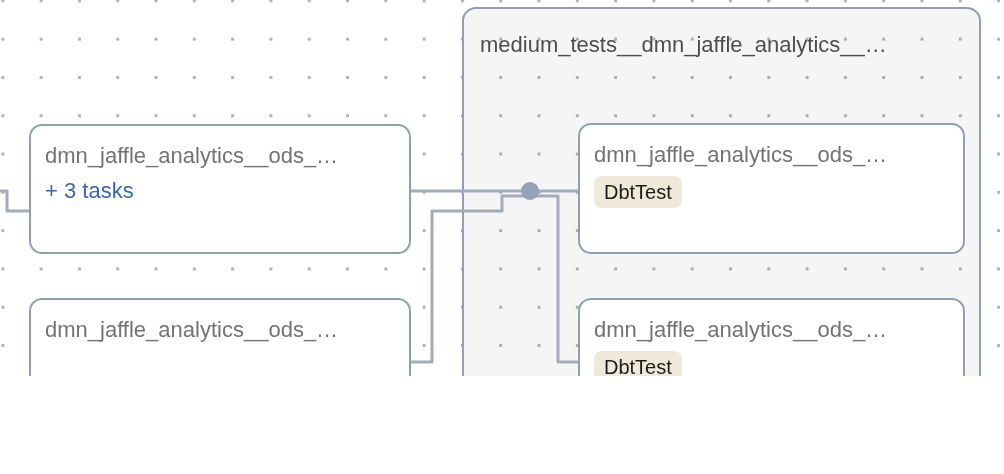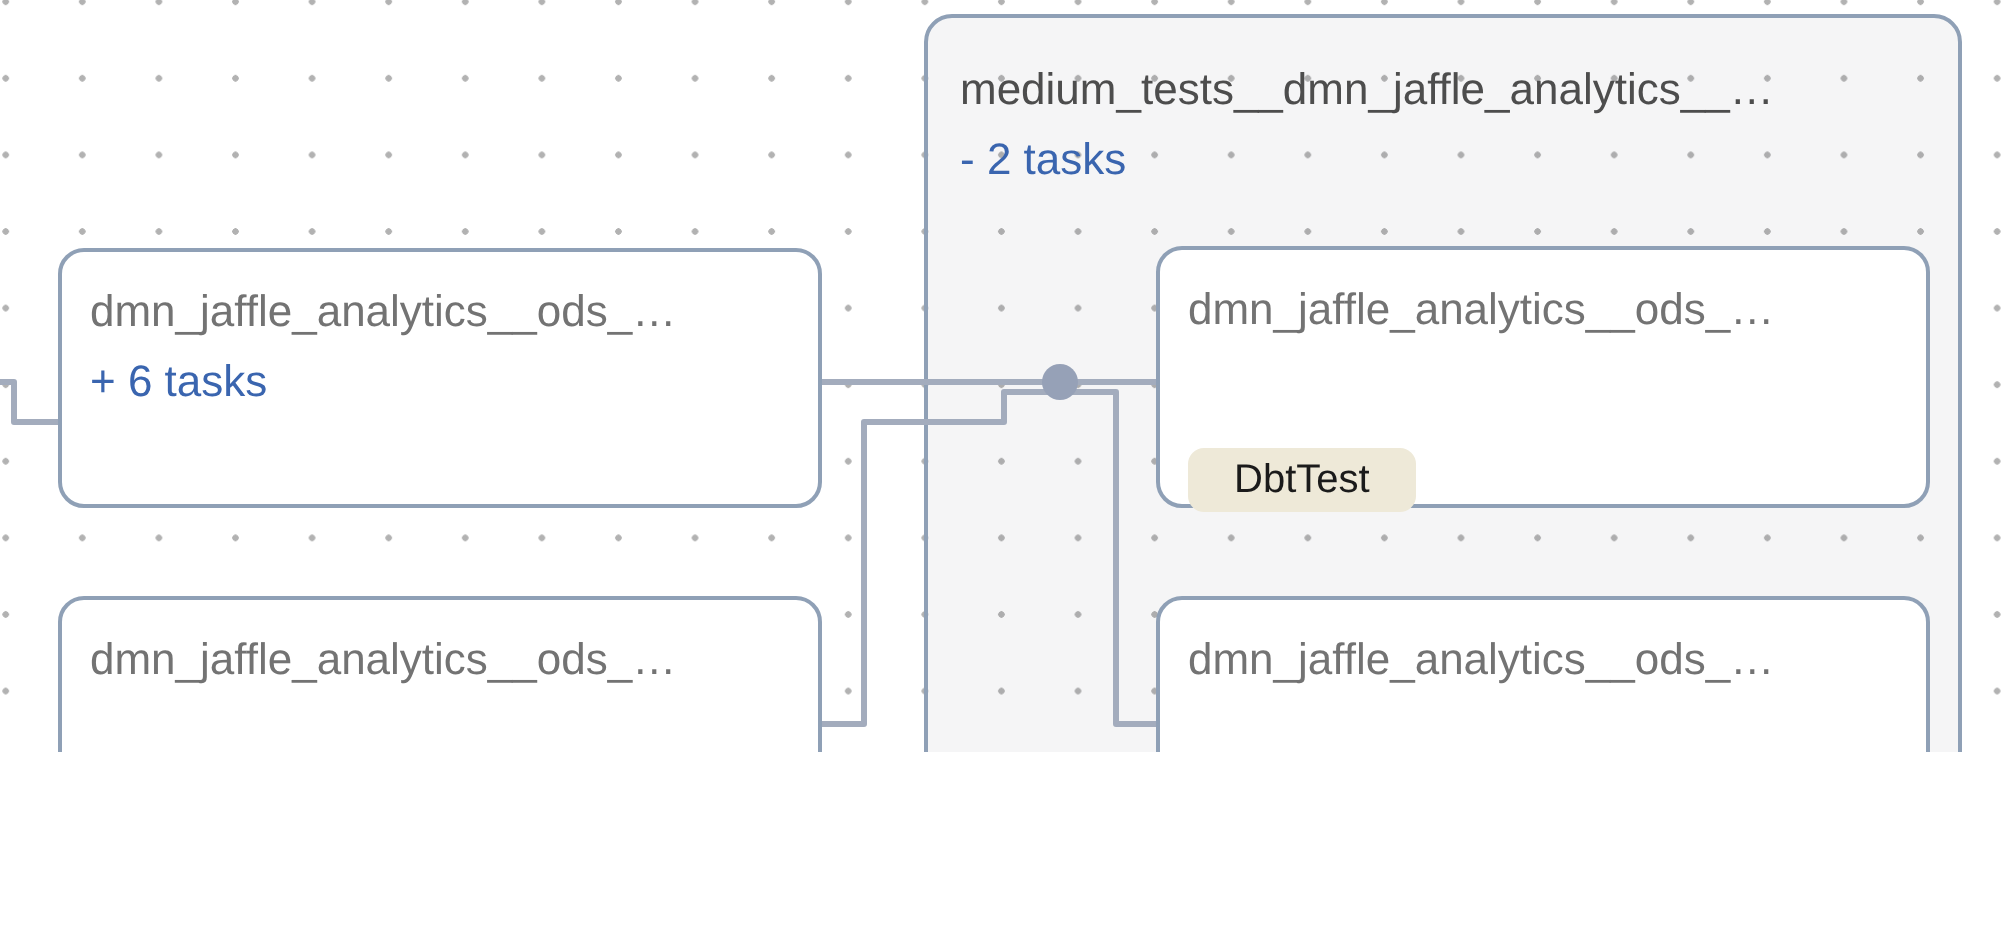--- a/index.html
+++ b/index.html
@@ -65,55 +65,53 @@
     overflow: hidden;
     margin-bottom: 8px;
   }
   .node .toggle-link { margin-top: 0; }
   .badge {
     display: inline-block;
     background: #eee9d8;
     color: #1b1b1b;
     font-size: 20px;
     line-height: 24px;
-    padding: 4px 23px;
+    padding: 4px 10px;
     border-radius: 8px;
-    margin-top: 48px;
   }
   .n-upstream-1 { left: 29px;  top: 124px; width: 382px; height: 130px; }
   .n-upstream-2 { left: 29px;  top: 298px; width: 382px; height: 130px; }
   .n-child-1    { left: 578px; top: 123px; width: 387px; height: 131px; }
   .n-child-2    { left: 578px; top: 298px; width: 387px; height: 130px; }
 </style>
 </head>
 <body>
 
 <div class="canvas">
 
   <div class="group">
     <div class="group-header">
       <div class="group-title">medium_tests__dmn_jaffle_analytics__…</div>
-      <div class="toggle-link">- 2 tasks</div>
     </div>
   </div>
 
   <svg class="edges" viewBox="0 0 1004 474" xmlns="http://www.w3.org/2000/svg">
     <g fill="none" stroke="#a3acbd" stroke-width="3" stroke-linejoin="round">
       <path d="M 0 191 H 7 V 211 H 29"></path>
       <path d="M 0 397 H 29"></path>
       <path d="M 411 191 H 578"></path>
       <path d="M 411 362 H 432 V 211 H 502 V 196 H 530"></path>
       <path d="M 530 196 H 558 V 362 H 578"></path>
     </g>
     <circle cx="530" cy="191" r="9" fill="#96a1b7"></circle>
   </svg>
 
   <div class="node n-upstream-1">
     <div class="node-title">dmn_jaffle_analytics__ods_…</div>
-    <div class="toggle-link">+ 6 tasks</div>
+    <div class="toggle-link">+ 3 tasks</div>
   </div>
 
   <div class="node n-upstream-2">
     <div class="node-title">dmn_jaffle_analytics__ods_…</div>
   </div>
 
   <div class="node n-child-1">
     <div class="node-title">dmn_jaffle_analytics__ods_…</div>
     <span class="badge">DbtTest</span>
   </div>

